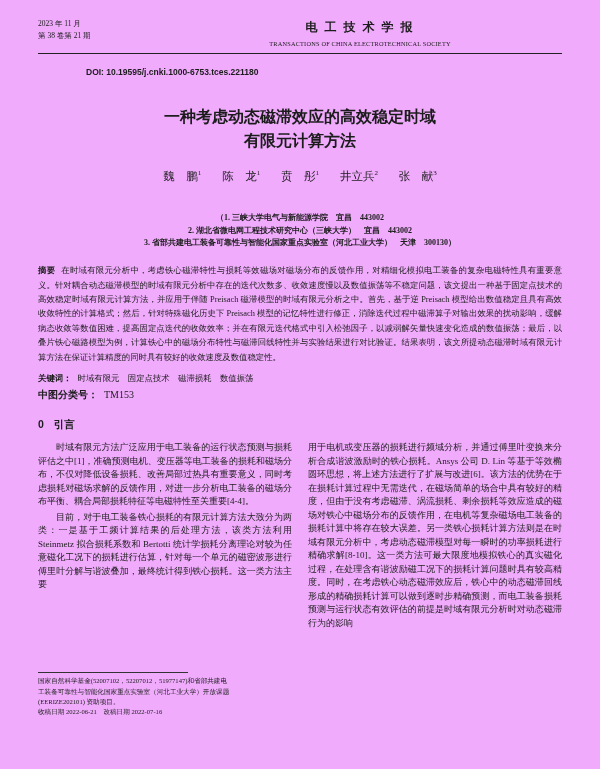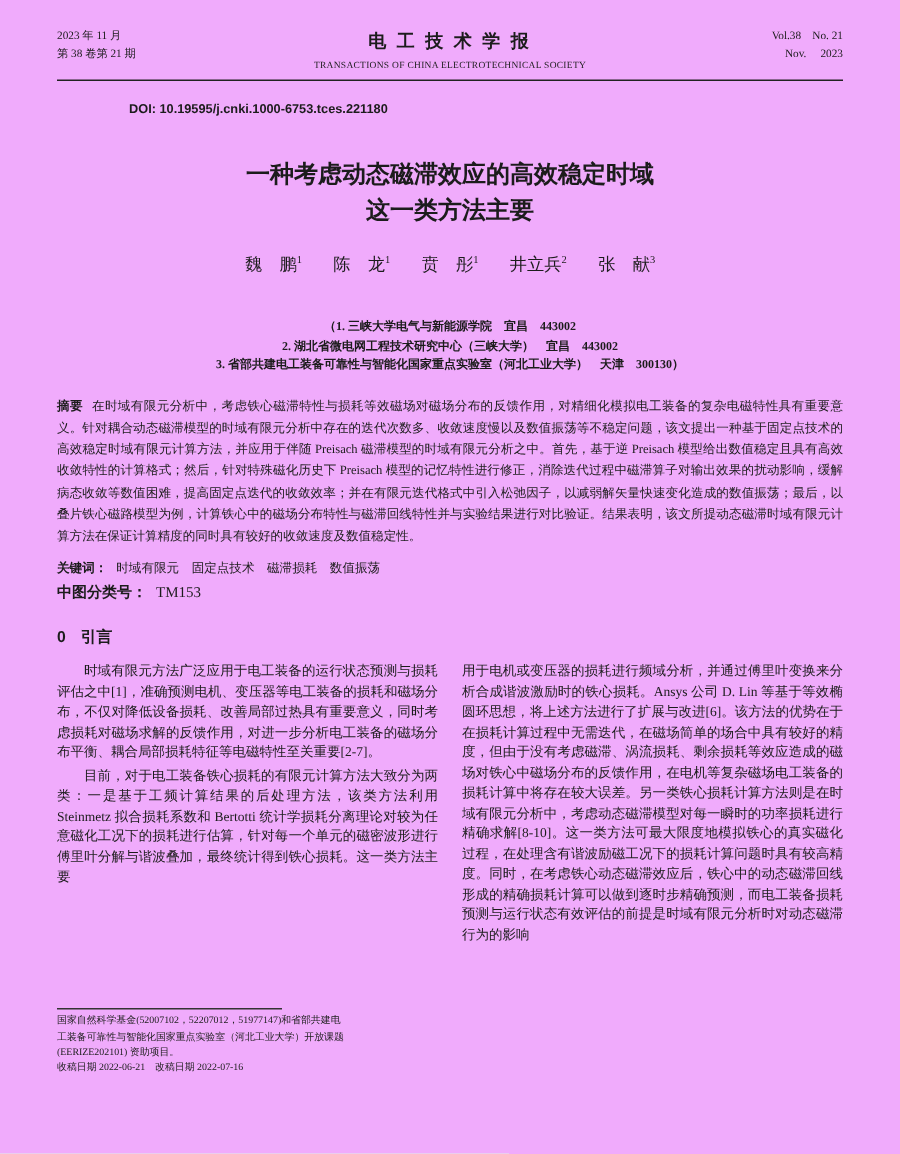--- a/index.html
+++ b/index.html
@@ -61,32 +61,28 @@
 
   <div class="runhead">
     <div class="left">
       <div>2023 年 11 月</div>
       <div>第 38 卷第 21 期</div>
     </div>
     <div class="center">
       <div class="journal-cn">电 工 技 术 学 报</div>
       <div class="journal-en">TRANSACTIONS OF CHINA ELECTROTECHNICAL SOCIETY</div>
     </div>
-    <div class="right">
-      <div>Vol.38　No. 21</div>
-      <div>Nov.　 2023</div>
-    </div>
   </div>
   <div class="head-rule"></div>
 
   <div class="doi">DOI: 10.19595/j.cnki.1000-6753.tces.221180</div>
 
   <div class="title">
     <div>一种考虑动态磁滞效应的高效稳定时域</div>
-    <div>这一类方法主要</div>
+    <div>有限元计算方法</div>
   </div>
 
   <div class="authors">
     <span class="author"><span>魏　鹏</span><sup>1</sup></span>
     <span class="author"><span>陈　龙</span><sup>1</sup></span>
     <span class="author"><span>贲　彤</span><sup>1</sup></span>
     <span class="author"><span>井立兵</span><sup>2</sup></span>
     <span class="author"><span>张　献</span><sup>3</sup></span>
   </div>
 
@@ -107,21 +103,21 @@
     <span class="lbl">中图分类号：</span><span>TM153</span>
   </p>
 
   <div class="sec-head">
     <span class="num">0</span><span>引言</span>
   </div>
 
   <div class="columns">
     <div class="col col-left">
       <div class="paras">
-        <p>时域有限元方法广泛应用于电工装备的运行状态预测与损耗评估之中[1]，准确预测电机、变压器等电工装备的损耗和磁场分布，不仅对降低设备损耗、改善局部过热具有重要意义，同时考虑损耗对磁场求解的反馈作用，对进一步分析电工装备的磁场分布平衡、耦合局部损耗特征等电磁特性至关重要[2-7]。</p>
+        <p>时域有限元方法广泛应用于电工装备的运行状态预测与损耗评估之中[1]，准确预测电机、变压器等电工装备的损耗和磁场分布，不仅对降低设备损耗、改善局部过热具有重要意义，同时考虑损耗对磁场求解的反馈作用，对进一步分析电工装备的磁场分布平衡、耦合局部损耗特征等电磁特性至关重要[4-4]。</p>
         <p>目前，对于电工装备铁心损耗的有限元计算方法大致分为两类：一是基于工频计算结果的后处理方法，该类方法利用 Steinmetz 拟合损耗系数和 Bertotti 统计学损耗分离理论对较为任意磁化工况下的损耗进行估算，针对每一个单元的磁密波形进行傅里叶分解与谐波叠加，最终统计得到铁心损耗。这一类方法主要</p>
       </div>
       <div class="footnote">
         <div class="foot-rule"></div>
         <div>国家自然科学基金(52007102，52207012，51977147)和省部共建电</div>
         <div>工装备可靠性与智能化国家重点实验室（河北工业大学）开放课题</div>
         <div>(EERIZE202101) 资助项目。</div>
         <div>收稿日期 2022-06-21　改稿日期 2022-07-16</div>
       </div>
     </div>

